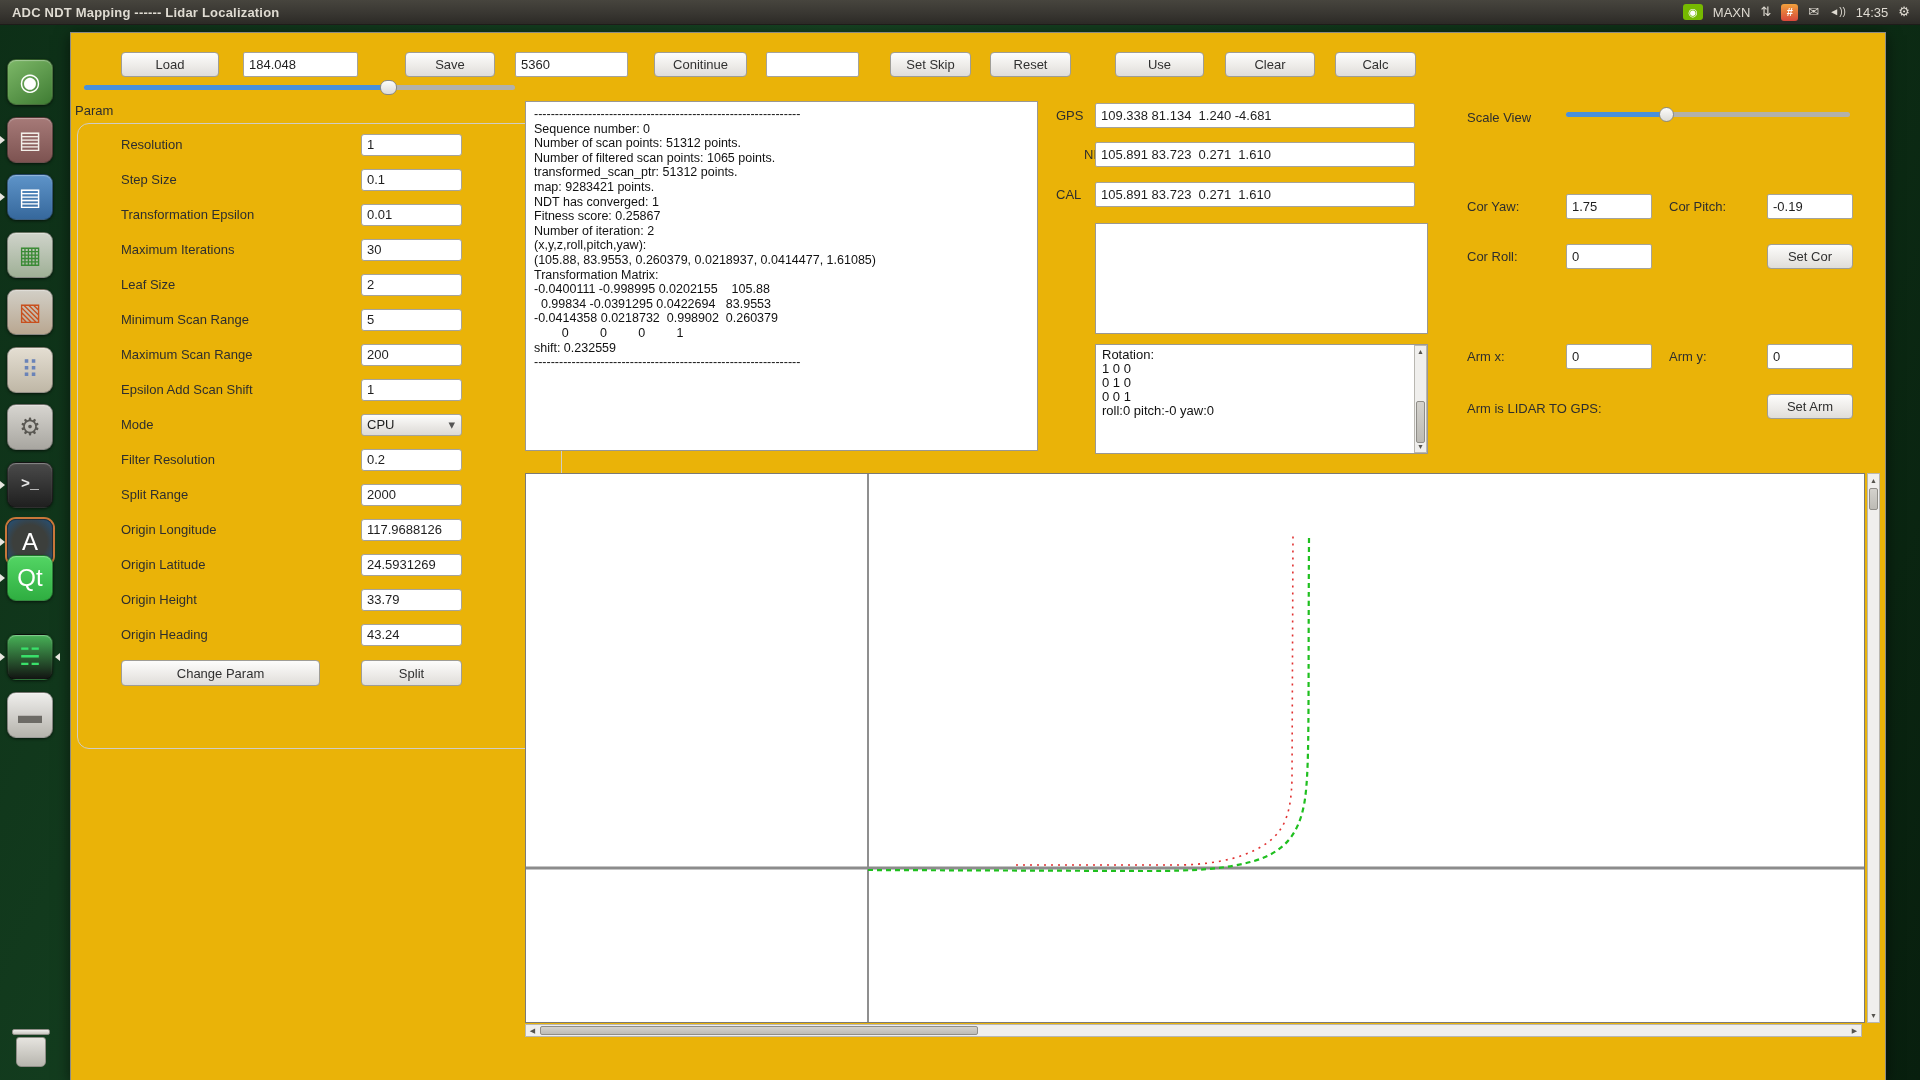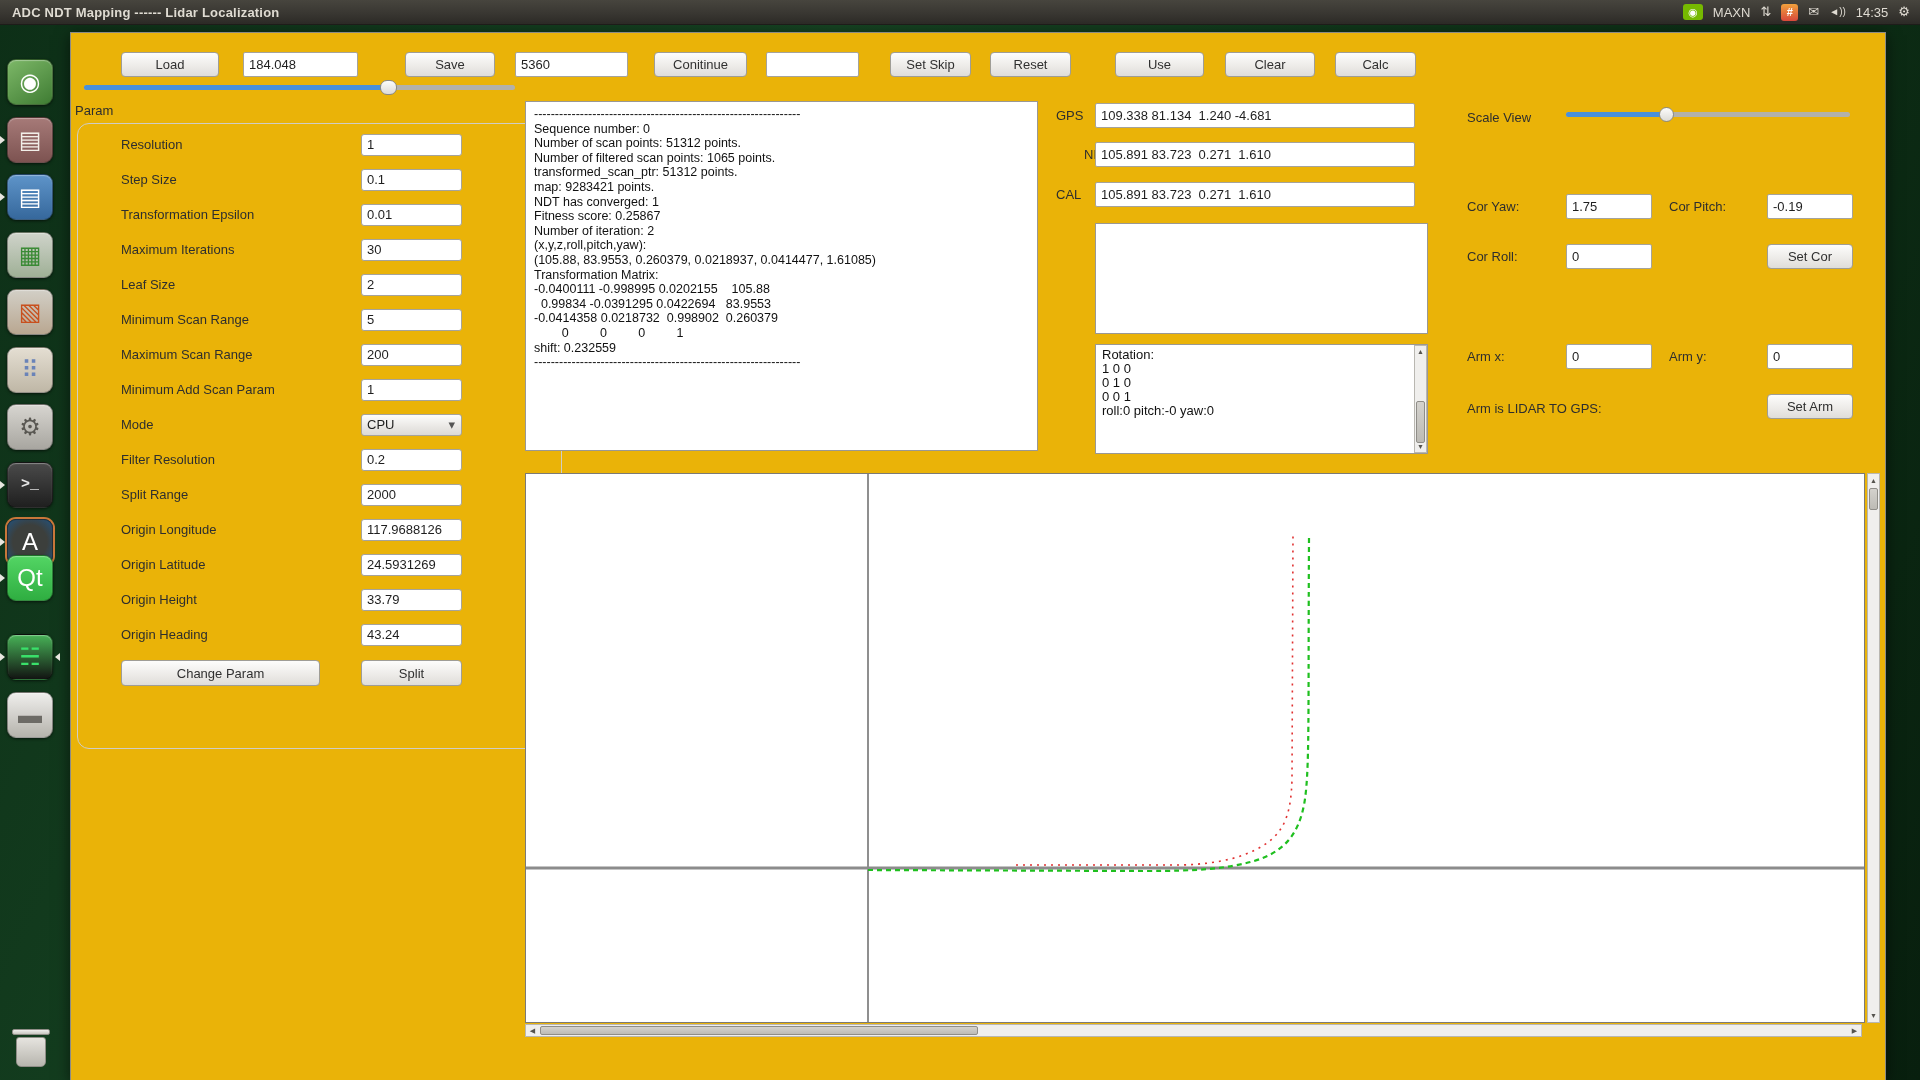--- a/index.html
+++ b/index.html
@@ -218,21 +218,21 @@
           <span class="plabel" data-interactable="false">Minimum Scan Range</span>
           <span class="pfield" data-interactable="true">5</span>
         </div>
 
         <div class="prow" data-interactable="false">
           <span class="plabel" data-interactable="false">Maximum Scan Range</span>
           <span class="pfield" data-interactable="true">200</span>
         </div>
 
         <div class="prow" data-interactable="false">
-          <span class="plabel" data-interactable="false">Minimum Add Scan Param</span>
+          <span class="plabel" data-interactable="false">Epsilon Add Scan Shift</span>
           <span class="pfield" data-interactable="true">1</span>
         </div>
 
         <div class="prow" data-interactable="false" data-type="select">
           <span class="plabel" data-interactable="false">Mode</span>
           <span class="pfield" data-interactable="true">CPU</span>
         </div>
 
         <div class="prow" data-interactable="false">
           <span class="plabel" data-interactable="false">Filter Resolution</span>

